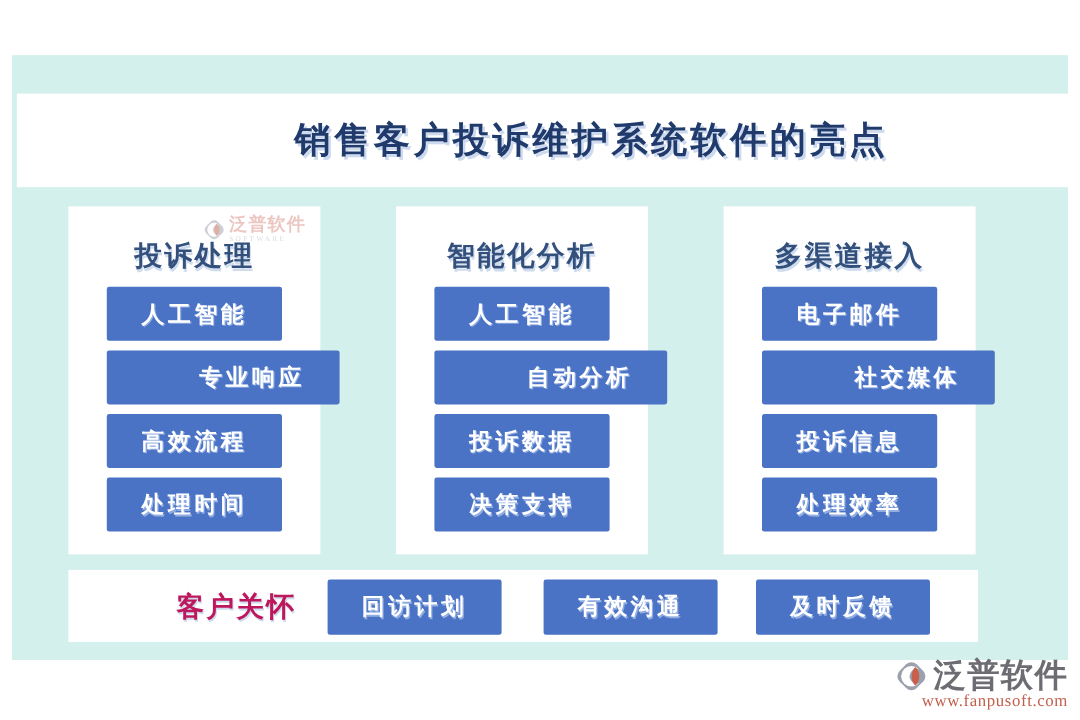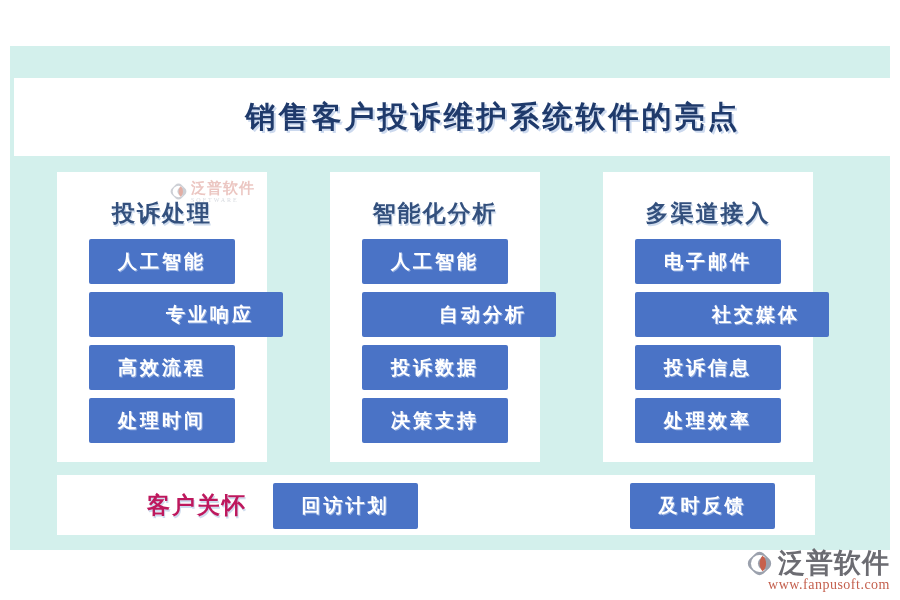--- a/index.html
+++ b/index.html
@@ -119,20 +119,21 @@
   <div class="card-header">多渠道接入</div>
   <div class="chip row-0">电子邮件</div>
   <div class="chip row-1">社交媒体</div>
   <div class="chip row-2">投诉信息</div>
   <div class="chip row-3">处理效率</div>
 </div>
 
 <div class="bottom-bar">
   <div class="bottom-label">客户关怀</div>
   <div class="chip bchip bchip-0">回访计划</div>
+  <div class="chip bchip bchip-1">有效沟通</div>
   <div class="chip bchip bchip-2">及时反馈</div>
 </div>
 
 <div class="footer-logo">
   <div class="fl-row">
     <svg viewBox="0 0 40 40">
       <rect x="7" y="7" width="26" height="26" rx="8" transform="rotate(45 20 20)" fill="#9ba1ad"></rect>
       <circle cx="20" cy="20" r="11" fill="#ffffff"></circle>
       <circle cx="26" cy="20" r="8" fill="#9ba1ad"></circle>
       <path d="M24 10 C30 14 30 26 24 30 C19 25 19 15 24 10 Z" fill="#c7604c"></path>

